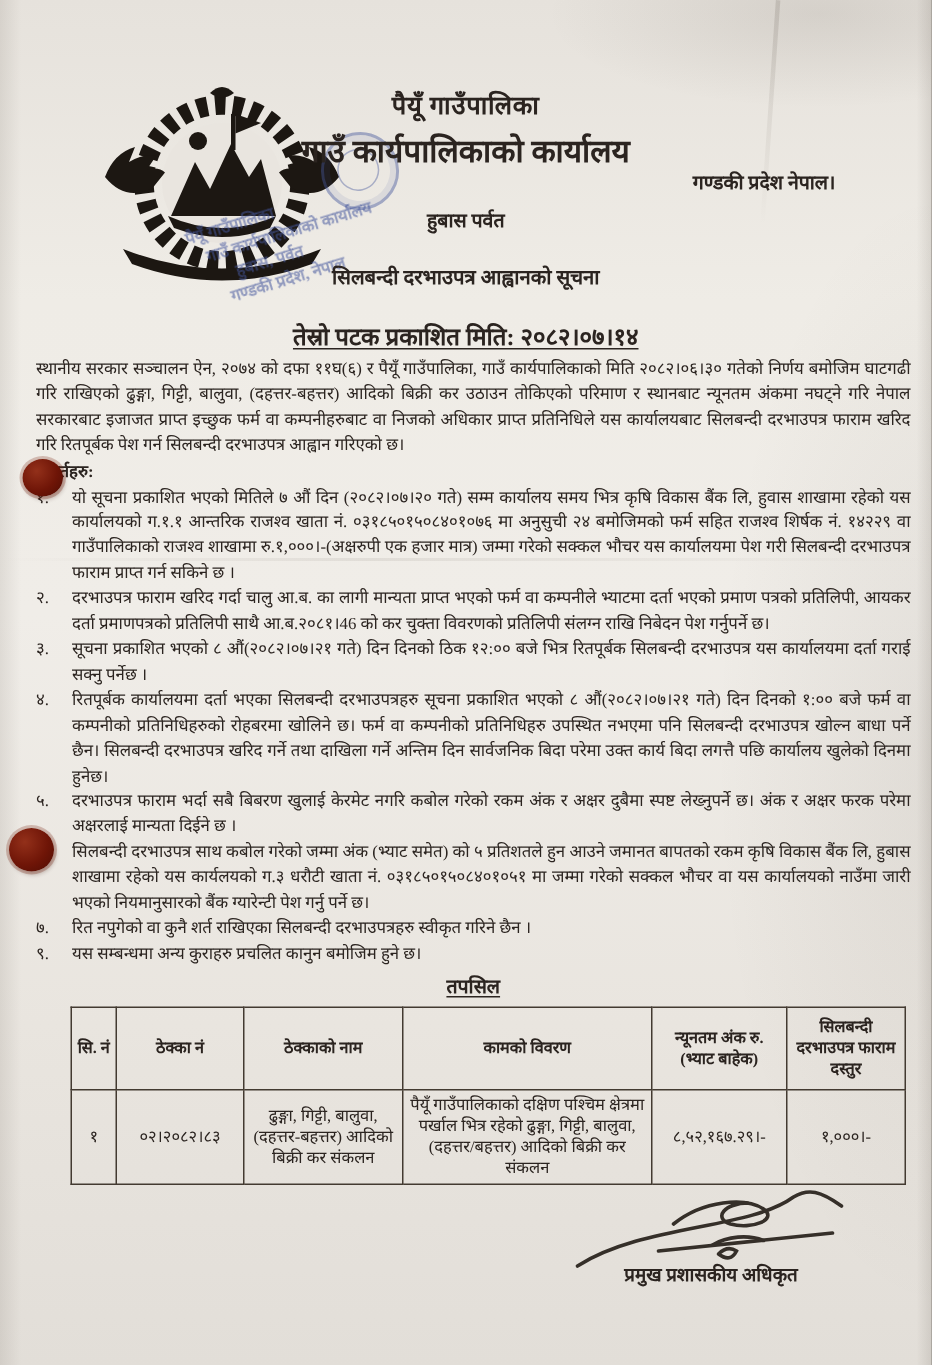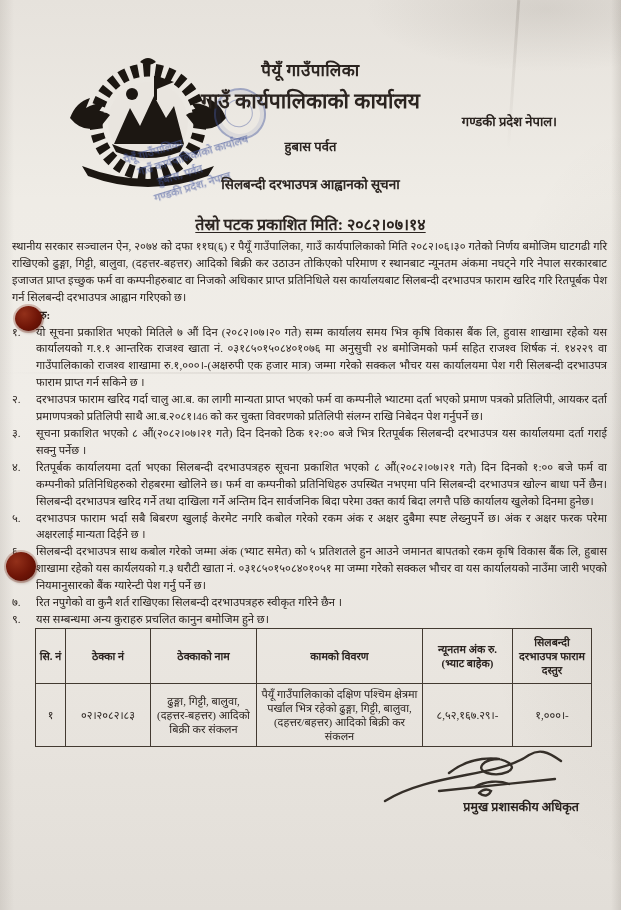--- a/index.html
+++ b/index.html
@@ -45,39 +45,39 @@
   
   .hdr{position:relative;text-align:center;padding-top:58px;}
   .hdr .muni{font-size:17px;font-weight:700;letter-spacing:0.5px;}
   .hdr .office{font-size:21px;font-weight:700;margin-top:5px;}
   .hdr .place{font-size:13px;font-weight:700;margin-top:23px;}
   .hdr .prov{position:absolute;right:64px;top:112px;font-size:13px;font-weight:600;}
   .hdr .ntitle{font-size:13.5px;font-weight:600;margin-top:20px;}
   .hdr .pub{display:inline-block;font-size:16px;font-weight:700;margin-top:20px;
     text-decoration:underline;text-underline-offset:2px;}
   
-  .main{padding:3px 14px 0 12px;font-size:11.2px;line-height:16.9px;text-align:justify;}
+  .main{padding:3px 14px 0 24px;font-size:11.2px;line-height:16.9px;text-align:justify;}
   .intro{margin:0;}
   .shq{font-weight:700;margin:1px 0 0 8px;text-align:left;}
   .clist{margin:0;}
   .citem{display:flex;}
   .citem .num{width:24px;flex:0 0 24px;text-align:left;}
   .citem.ten .num{width:28px;flex:0 0 28px;}
   .citem .txt{flex:1;text-align:justify;}
   
   .tapsil{text-align:center;font-size:13px;font-weight:700;margin:5px 0 4px 0;}
   .tapsil span{text-decoration:underline;text-underline-offset:2px;}
   table.sched{border-collapse:collapse;table-layout:fixed;width:556px;margin-left:23px;
     font-size:10.8px;line-height:14px;}
   table.sched th,table.sched td{border:1.2px solid #433a31;text-align:center;
     vertical-align:middle;padding:3px 3px;font-weight:400;}
   table.sched th{font-weight:700;height:48px;}
   table.sched td{height:56px;font-size:11px;}
   
-  .sig{width:210px;margin:0 28px 0 auto;text-align:right;position:relative;}
+  .sig{width:210px;margin:0 28px 0 auto;text-align:center;position:relative;}
   .sig svg{display:block;margin:0 auto;}
   .sig .title{font-size:12.5px;font-weight:600;margin-top:-6px;}
 </style>
 </head>
 <body>
 
 <div class="page">
 
   <div class="crease-v"></div>
   <div class="crease-h"></div>
@@ -154,20 +154,23 @@
       <div class="citem">
         <span class="num">७.</span>
         <span class="txt">रित नपुगेको वा कुनै शर्त राखिएका सिलबन्दी दरभाउपत्रहरु स्वीकृत गरिने छैन ।</span>
       </div>
       <div class="citem">
         <span class="num">९.</span>
         <span class="txt">यस सम्बन्धमा अन्य कुराहरु प्रचलित कानुन बमोजिम हुने छ।</span>
       </div>
     </div>
 
+    <div class="tapsil">
+      <span>तपसिल</span>
+    </div>
 
     <table class="sched">
       <colgroup>
         <col style="width:30px">
           <col style="width:85px">
           <col style="width:106px">
         <col style="width:166px">
           <col style="width:90px">
           <col style="width:79px">
       </colgroup>

